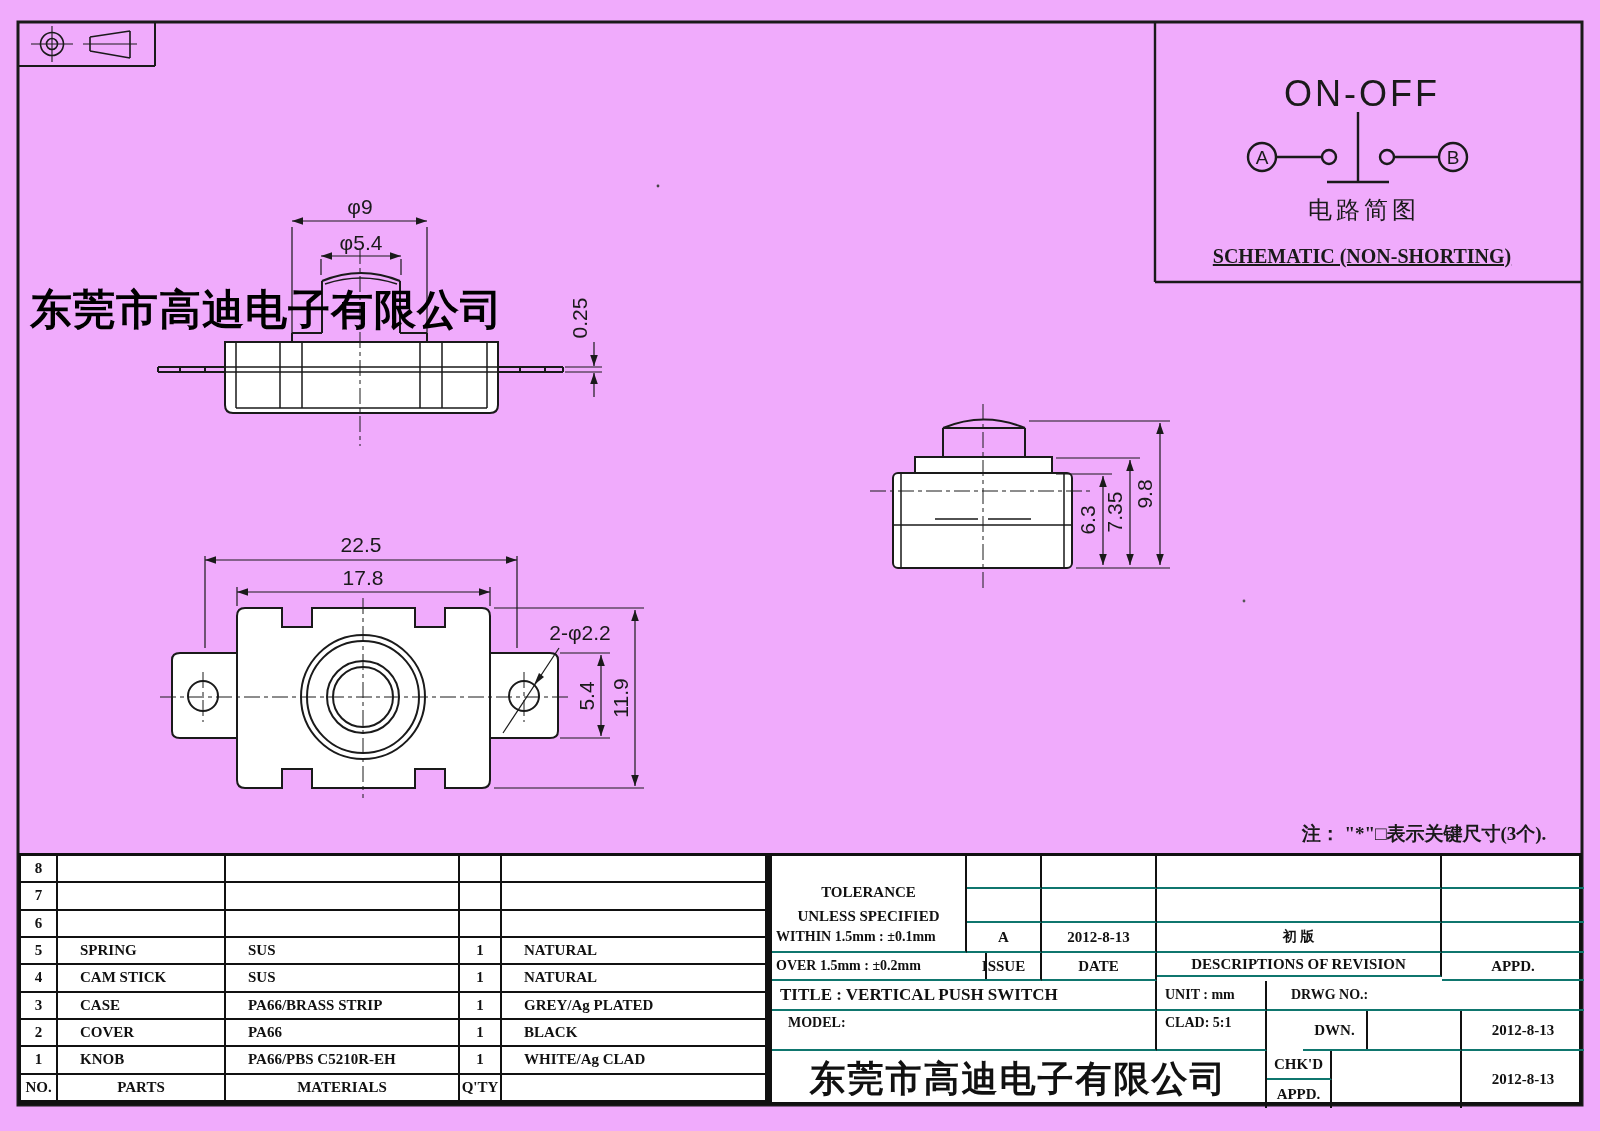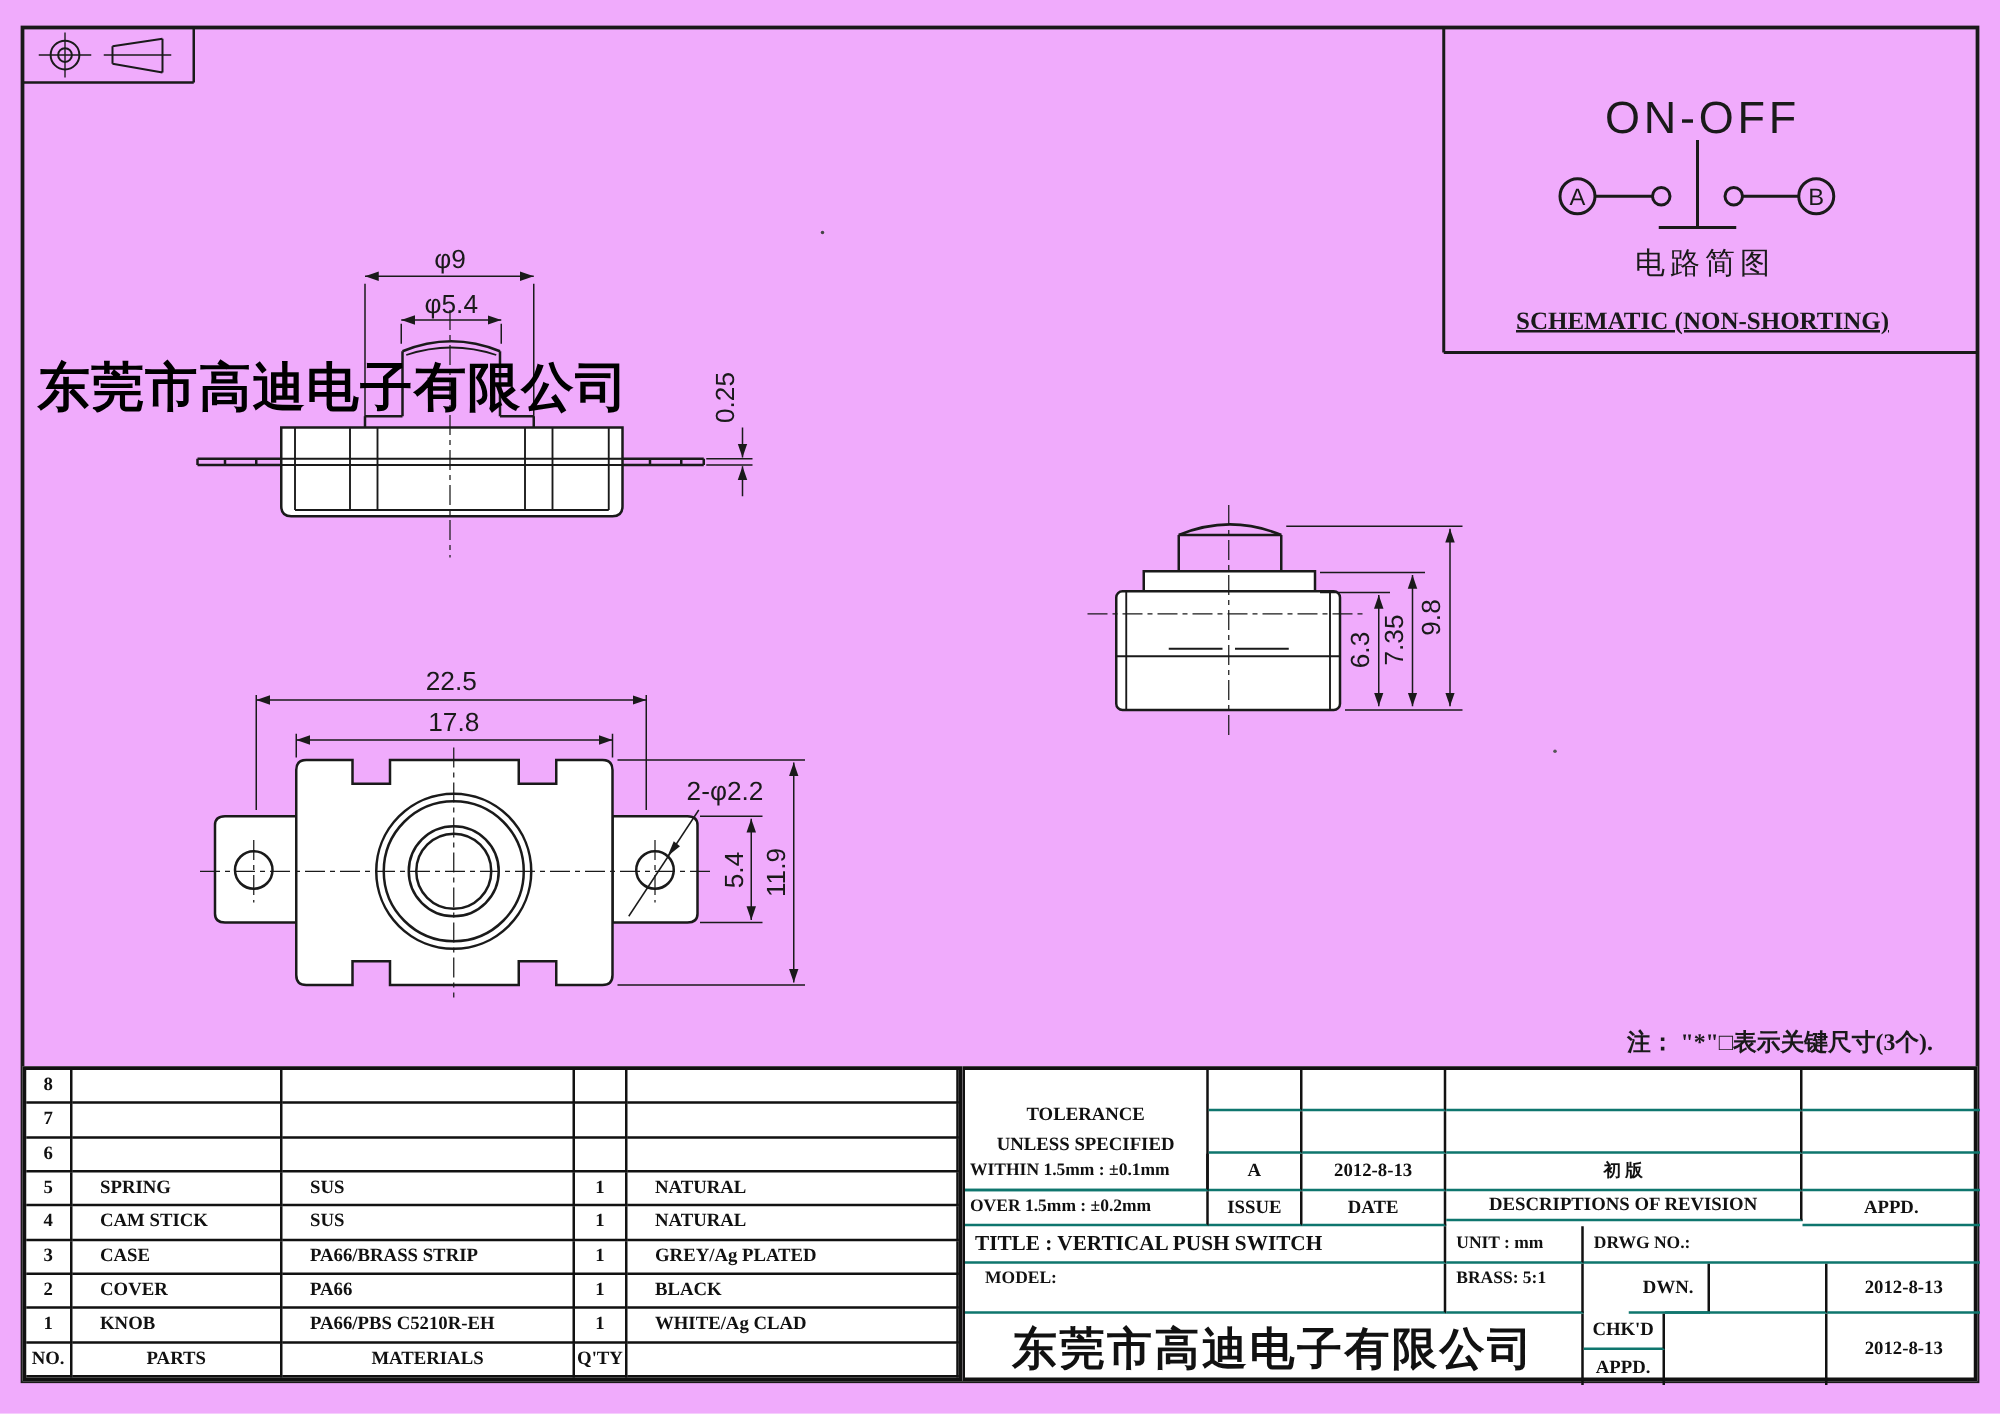--- a/index.html
+++ b/index.html
@@ -253,32 +253,32 @@
     <div class="tc bR bB" style="left:270px;top:33px;width:115px;height:34px;"></div>
     <div class="tc bR bB" style="left:385px;top:33px;width:285px;height:34px;"></div>
     <div class="tc bB" style="left:670px;top:33px;width:142px;height:34px;"></div>
 
     <div class="tc bR bB big16" style="left:0;top:67px;width:195px;height:30px;padding:0 4px;">WITHIN 1.5mm : ±0.1mm</div>
     <div class="tc bR bB ctr" style="left:195px;top:67px;width:75px;height:30px;">A</div>
     <div class="tc bR bB ctr" style="left:270px;top:67px;width:115px;height:30px;">2012-8-13</div>
     <div class="tc bR bB ctr big16" style="left:385px;top:67px;width:285px;height:30px;">初  版</div>
     <div class="tc bB" style="left:670px;top:67px;width:142px;height:30px;"></div>
 
-    <div class="tc bR bB big16" style="left:0;top:97px;width:195px;height:28px;padding:0 4px;">OVER 1.5mm : ±0.2mm</div>
+    <div class="tc bR bB big16" style="left:0;top:97px;width:215px;height:28px;padding:0 4px;">OVER 1.5mm : ±0.2mm</div>
     <div class="tc bR bB ctr" style="left:195px;top:97px;width:75px;height:28px;">ISSUE</div>
     <div class="tc bR bB ctr" style="left:270px;top:97px;width:115px;height:28px;">DATE</div>
     <div class="tc bR bB ctr" style="left:385px;top:97px;width:285px;height:24px;">DESCRIPTIONS OF REVISION</div>
     <div class="tc bB ctr" style="left:670px;top:97px;width:142px;height:28px;">APPD.</div>
 
     <div class="tc bR bB big17" style="left:0;top:125px;width:385px;height:30px;padding:0 8px;">TITLE :   VERTICAL  PUSH  SWITCH</div>
     <div class="tc bR bB big16" style="left:385px;top:125px;width:110px;height:30px;padding:0 8px;">UNIT :   mm</div>
-    <div class="tc bB big16" style="left:495px;top:125px;width:317px;height:30px;padding:0 8px;">DRWG  NO.:</div>
+    <div class="tc bB big16" style="left:495px;top:125px;width:317px;height:30px;padding:0 24px;">DRWG  NO.:</div>
 
     <div class="tc bR bB big16" style="left:0;top:155px;width:385px;height:40px;padding:0 16px;align-items:flex-start;padding-top:4px;">MODEL:</div>
-    <div class="tc bR bB big16" style="left:385px;top:155px;width:110px;height:40px;padding:0 8px;align-items:flex-start;padding-top:4px;">BRASS:   5:1</div>
+    <div class="tc bR bB big16" style="left:385px;top:155px;width:110px;height:40px;padding:0 8px;align-items:flex-start;padding-top:4px;">CLAD:   5:1</div>
     <div class="tc bR bB ctr" style="left:495px;top:155px;width:65px;height:40px;margin-left:36px;">DWN.</div>
     <div class="tc bR bB" style="left:560px;top:155px;width:130px;height:40px;"></div>
     <div class="tc bB ctr" style="left:690px;top:155px;width:122px;height:40px;">2012-8-13</div>
 
     <div class="tc bR ctr company" style="left:0;top:195px;width:495px;height:57px;">东莞市高迪电子有限公司</div>
     <div class="tc bR bB ctr" style="left:495px;top:195px;width:65px;height:29px;">CHK'D</div>
     <div class="tc bR ctr" style="left:495px;top:224px;width:65px;height:28px;">APPD.</div>
     <div class="tc bR" style="left:560px;top:195px;width:130px;height:57px;"></div>
     <div class="tc ctr" style="left:690px;top:195px;width:122px;height:57px;">2012-8-13</div>
   </div>

